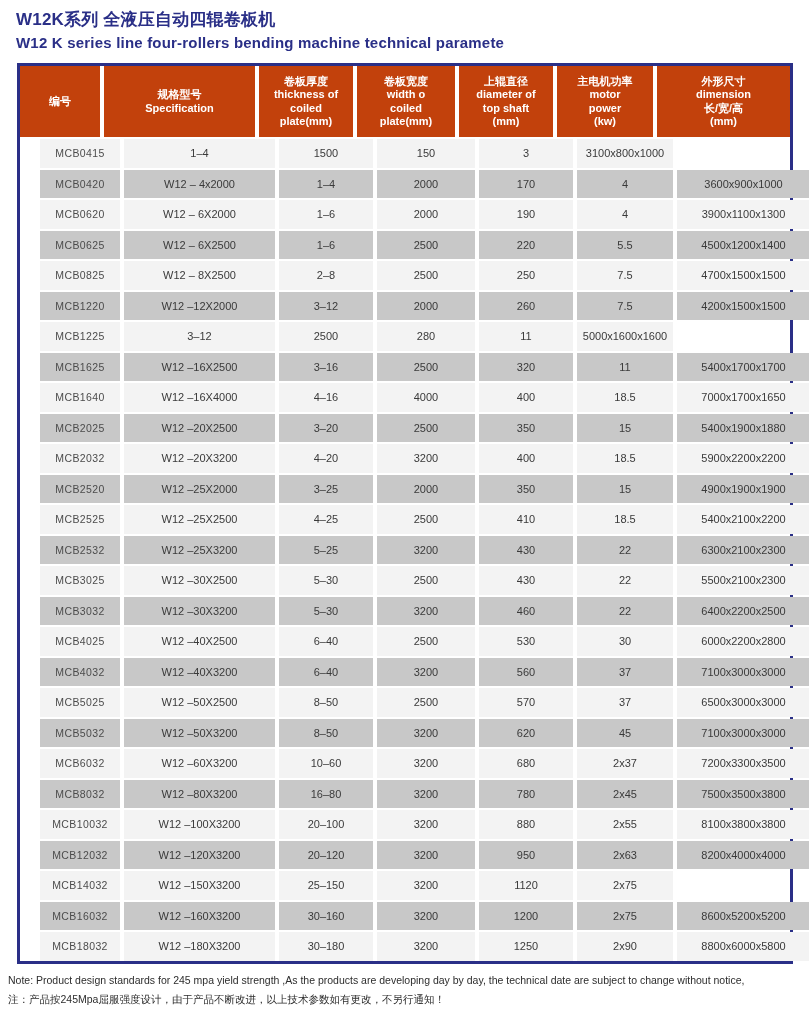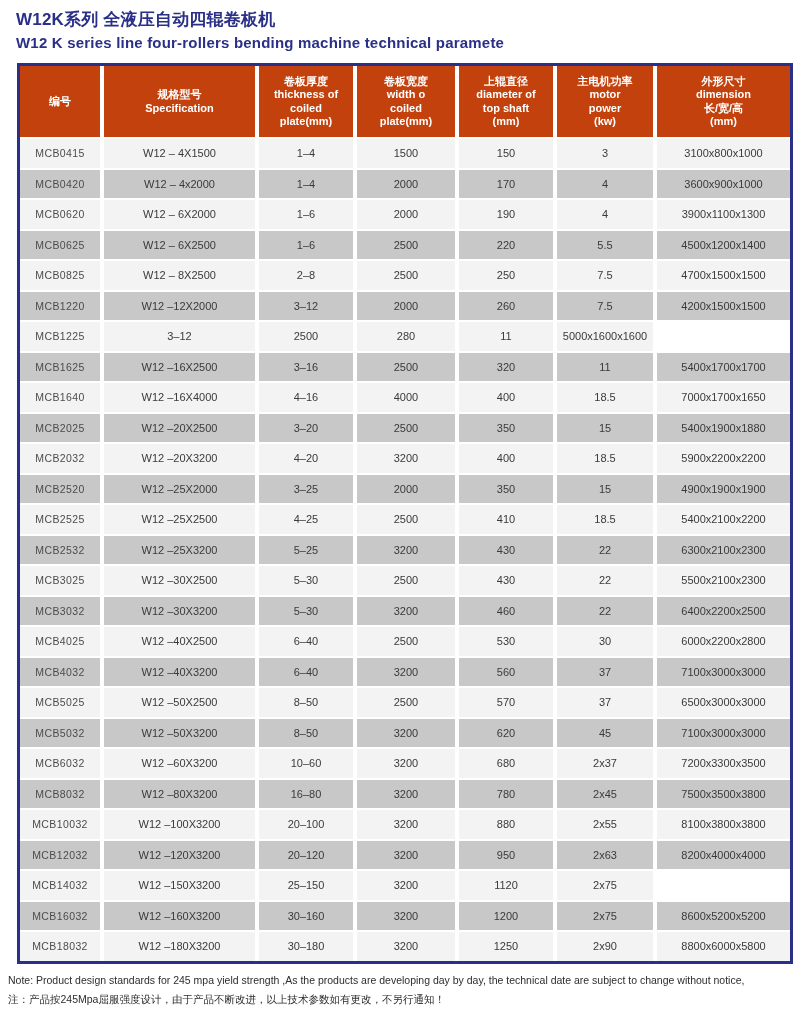--- a/index.html
+++ b/index.html
@@ -57,20 +57,21 @@
   .tbody {
     display: flex;
     flex-direction: column;
     gap: 2px;
   }
   .tr {
     display: grid;
     grid-template-columns: 80px 151px 94px 98px 94px 96px 133px;
     column-gap: 4px;
     height: 28.5px;
+    padding-left: 20px;
   }
   .td {
     display: flex;
     align-items: center;
     justify-content: center;
     font-size: 11px;
     color: #3a3a3a;
     overflow: hidden;
   }
   .tr:nth-child(odd) .td { background: #f3f3f3; }
@@ -119,21 +120,20 @@
 power
 (kw)</div>
         <div class="th col6">外形尺寸
 dimension
 长/宽/高
 (mm)</div>
       </div>
     <div class="tbody">
         <div class="tr">
           <div class="td col0">MCB0415</div>
-          <div class="td col1">W12 – 4X1500</div>
           <div class="td col2">1–4</div>
           <div class="td col3">1500</div>
           <div class="td col4">150</div>
           <div class="td col5">3</div>
           <div class="td col6">3100x800x1000</div>
         </div>
         <div class="tr">
           <div class="td col0">MCB0420</div>
           <div class="td col1">W12 – 4x2000</div>
           <div class="td col2">1–4</div>

